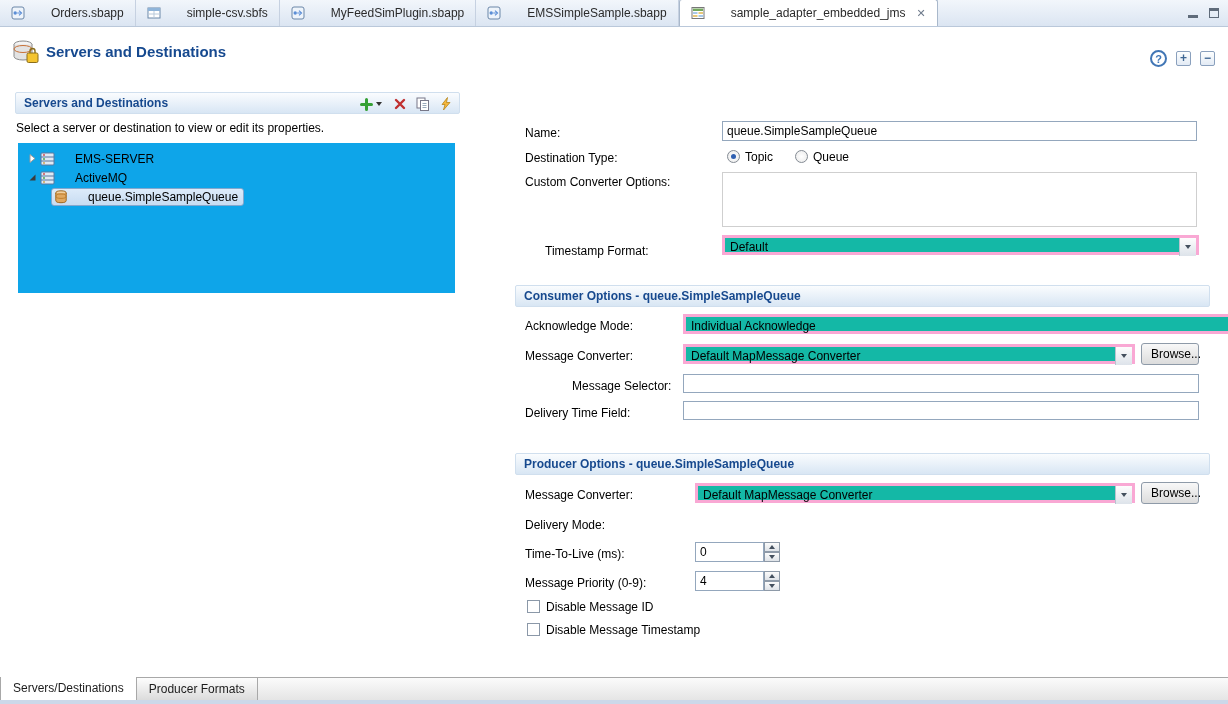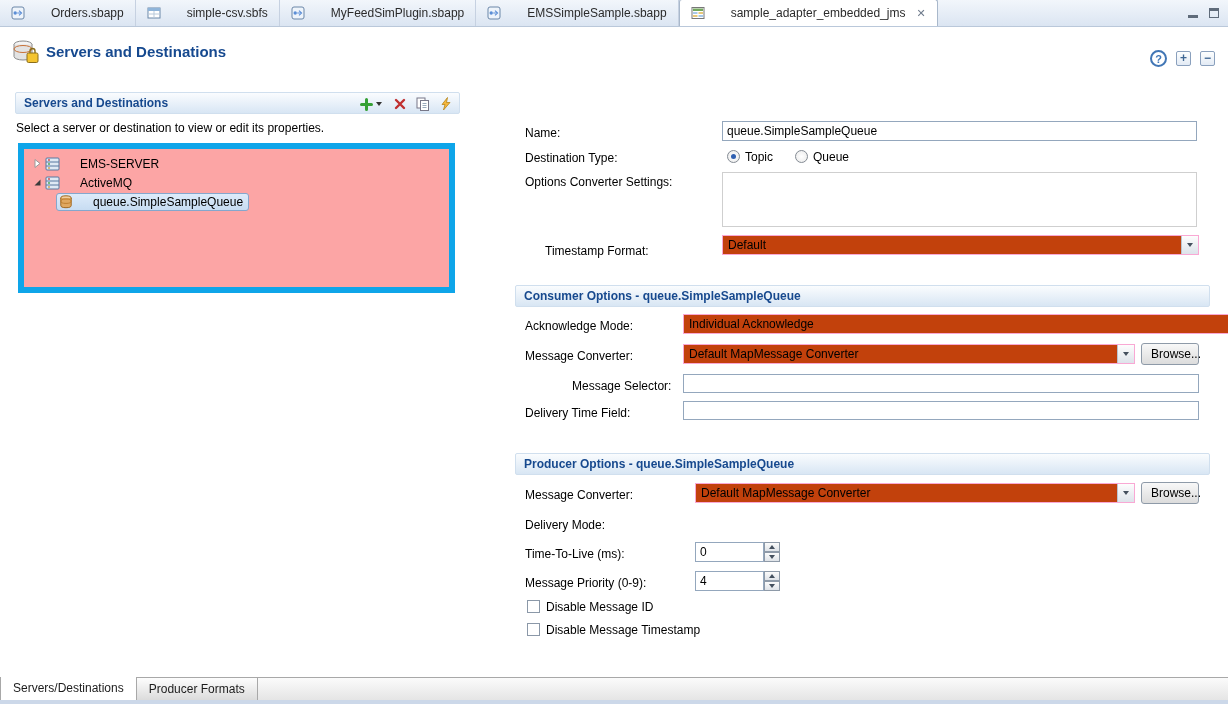--- a/index.html
+++ b/index.html
@@ -34,39 +34,39 @@
              border:1px solid #d0dfee; border-radius:2px; color:#17498e; font-weight:bold;
              padding-left:8px; position:relative; }
 
   
   .left { position:absolute; left:15px; top:92px; width:445px; }
   .ltools { position:absolute; right:5px; top:3px; display:flex; align-items:center; gap:7px; }
   .tool { display:inline-flex; align-items:center; justify-content:center; width:16px; height:16px; }
   .tool-dd { display:inline-flex; width:9px; height:16px; align-items:center; margin-left:-5px; }
   .dd { width:0; height:0; border-left:3.5px solid transparent; border-right:3.5px solid transparent; border-top:4px solid #333; }
   .instr { margin-top:7px; margin-left:1px; color:#000; }
-  .tree { margin-top:8px; margin-left:3px; width:437px; height:150px; border:6px solid #0ea5e9;
-          background:#fca5a5; padding-top:5px; }
+  .tree { margin-top:8px; margin-left:3px; width:437px; height:150px; border:1px solid #0ea5e9;
+          background:#0ea5e9; padding-top:5px; }
   .trow { height:19px; display:flex; align-items:center; }
   .twisty { width:15px; margin-left:6px; display:flex; justify-content:center; }
   .ticn { display:flex; margin-right:5px; }
   .tlabel { white-space:nowrap;margin-left:15px; }
   .indent { width:32px; }
   .tsel { display:inline-flex; align-items:center; gap:5px; height:18px; padding:0 5px 0 2px;
           background:linear-gradient(#ddebfa,#c7dcf2); border:1px solid #84a7cd; border-radius:3px; }
 
   
   .rp { position:absolute; left:515px; top:92px; width:695px; height:586px; }
   .section { position:absolute; left:0; width:695px; }
   .lbl { position:absolute; white-space:nowrap; }
   .txt { position:absolute; border:1px solid #94a7bd; height:20px; padding:0 4px; background:#fff;
          font:12px "Liberation Sans",sans-serif; }
   .ta { position:absolute; border:1px solid #cfcfcf; background:#fff; resize:none;
         font:12px "Liberation Sans",sans-serif; }
-  .combo { position:absolute; height:20px; border:1px solid #f9a8d4; background:#c2410c; }
+  .combo { position:absolute; height:20px; border:3px solid #f9a8d4; background:#14b8a6; }
   .combo-val { position:absolute; left:5px; top:2px; right:20px; white-space:nowrap; overflow:hidden; }
   .combo-btn { position:absolute; top:0; right:0; width:17px; height:18px;
                background:linear-gradient(#fdfdfd,#dde3ea); border-left:1px solid #b9c3cf;
                display:flex; align-items:center; justify-content:center; }
   .arr { width:0; height:0; border-left:3.5px solid transparent; border-right:3.5px solid transparent; border-top:4px solid #44505e; }
   .pbtn { position:absolute; height:22px; padding:0 9px; background:linear-gradient(#f8f8f8,#dcdcdc);
           border:1px solid #8e9aa8; border-radius:3px; font:12px "Liberation Sans",sans-serif;
           line-height:20px; text-align:center; }
   .spin { position:absolute; width:86px; height:20px; }
   .spin .txt { left:0; top:0; width:69px; }
@@ -265,21 +265,21 @@
 <div class="rp">
 
   <div class="section" style="top:0; height:193px;">
     <span class="lbl" style="left:10px; top:34px;">Name:</span>
     <input class="txt" style="left: 207px; top: 29px; width: 475px;" value="queue.SimpleSampleQueue">
     <span class="lbl" style="left:10px; top:59px;">Destination Type:</span>
     <span class="radio on" style="left:212px; top:58px;"></span>
     <span class="lbl" style="left:230px; top:58px;">Topic</span>
     <span class="radio" style="left:280px; top:58px;"></span>
     <span class="lbl" style="left:298px; top:58px;">Queue</span>
-    <span class="lbl" style="left:10px; top:83px;">Options Converter Settings:</span>
+    <span class="lbl" style="left:10px; top:83px;">Custom Converter Options:</span>
     <textarea class="ta" style="left: 207px; top: 80px; width: 475px; height: 55px;"></textarea>
     <span class="lbl" style="left:10px; top:152px;margin-left:20px;">Timestamp Format:</span>
     <div class="combo" style="left:207px; top:143px; width:477px;">
       <span class="combo-val">Default</span>
       <span class="combo-btn">
           <i class="arr"></i>
         </span>
     </div>
   </div>
 

